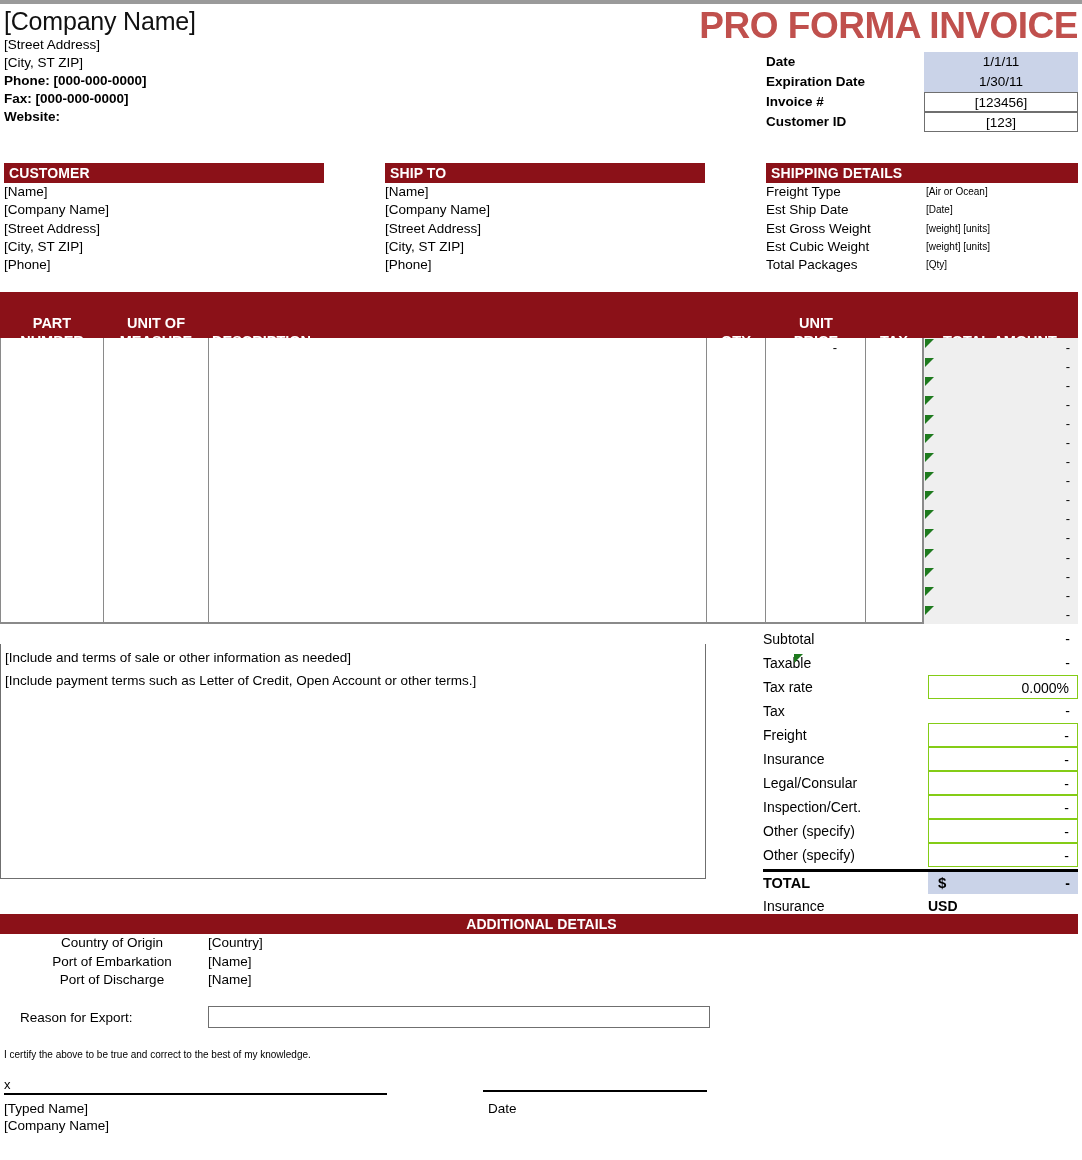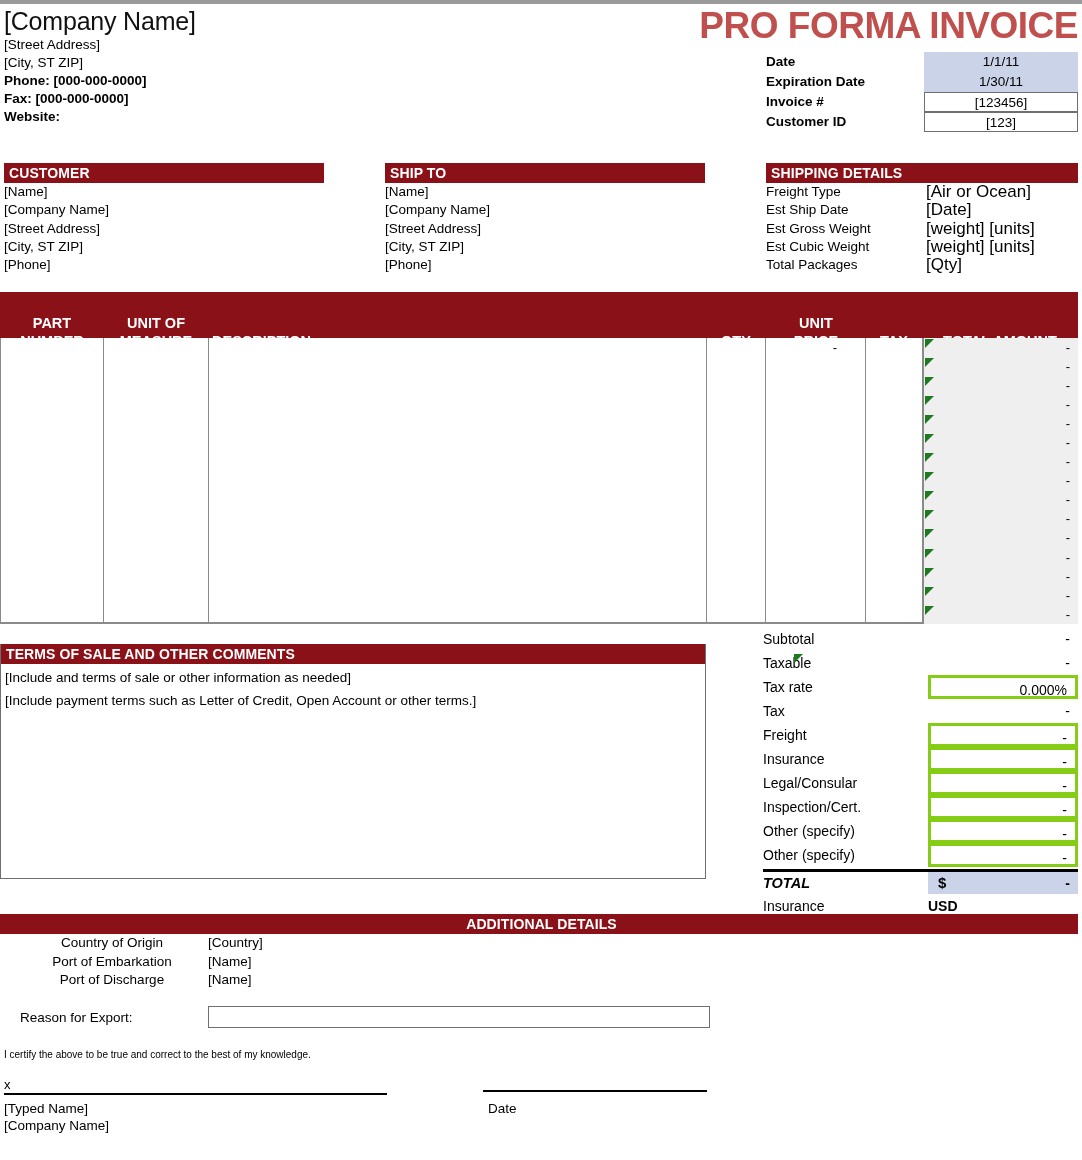--- a/index.html
+++ b/index.html
@@ -59,21 +59,21 @@
 
   .addr-row { position: absolute; top: 163px; left: 0; width: 1082px; height: 120px; }
   .addr-col { position: absolute; top: 0; }
   .addr-col.c1 { left: 4px; width: 320px; }
   .addr-col.c2 { left: 385px; width: 320px; }
   .addr-col.c3 { left: 766px; width: 312px; }
   .addr-line { font-size: 13.5px; line-height: 18.3px; }
 
   .ship-row { display: flex; }
   .ship-k { width: 160px; font-size: 13.5px; line-height: 18.3px; }
-  .ship-v { flex: 1; font-size: 17px; line-height: 18.3px; }
+  .ship-v { flex: 1; font-size: 10px; line-height: 18.3px; }
 
   
   .items {
     position: absolute; left: 0; top: 292px; width: 1078px; height: 332px;
   }
   .items-head {
     background: #8b1118; color: #fff; height: 46px; position: relative;
   }
   .hcell {
     position: absolute; color: #fff; font-size: 14.5px; font-weight: 700;
@@ -116,33 +116,33 @@
   .terms-line { font-size: 13.5px; padding: 5px 4px 0 4px; line-height: 18px; }
 
   
   .totals { position: absolute; left: 763px; top: 627px; width: 315px; }
   .trow { display: flex; align-items: center; height: 24px; }
   .tlabel { width: 165px; font-size: 14px; line-height: 24px; }
   .tval {
     flex: 1; font-size: 14px; text-align: right; padding-right: 8px;
     line-height: 24px; position: relative; height: 24px;
   }
-  .tval.boxed { border: 3px solid #84cc16; background: #fff; }
+  .tval.boxed { border: 1px solid #84cc16; background: #fff; }
   .tri-sm {
     position: absolute; left: -134px; top: 3px;
     width: 0; height: 0;
     border-top: 9px solid #1e7a1e;
     border-right: 9px solid transparent;
   }
   .total-sep {
     border-top: 2px solid #000; border-bottom: 1px solid #000;
     height: 3px; margin: 2px 0 0 0;
   }
   .trow.grand { height: 22px; background: transparent; }
-  .trow.grand .tlabel { font-weight: 700; font-size: 14.5px; font-style: italic; }
+  .trow.grand .tlabel { font-weight: 700; font-size: 14.5px; }
   .grand-val {
     flex: 1; background: #cad3e8; height: 22px; position: relative;
   }
   .grand-val .cur {
     position: absolute; left: 10px; top: 0; font-size: 15px;
     font-weight: 700; line-height: 22px;
   }
   .grand-val .amt {
     position: absolute; right: 8px; top: 0; font-size: 14px;
     font-weight: 700; line-height: 22px;
@@ -314,21 +314,20 @@
         <div class="amt-row"><span class="tri"></span>-</div>
         <div class="amt-row"><span class="tri"></span>-</div>
         <div class="amt-row"><span class="tri"></span>-</div>
         <div class="amt-row"><span class="tri"></span>-</div>
         <div class="amt-row"><span class="tri"></span>-</div>
       </div>
   </div>
 </div>
 
 <div class="terms">
-  <div class="bar">TERMS OF SALE AND OTHER COMMENTS</div>
   <div class="terms-line">[Include and terms of sale or other information as needed]</div>
   <div class="terms-line">[Include payment terms such as Letter of Credit, Open Account or other terms.]</div>
 </div>
 
 <div class="totals">
 
   <div class="trow">
     <div class="tlabel">Subtotal</div>
     <div class="tval">-</div>
   </div>

